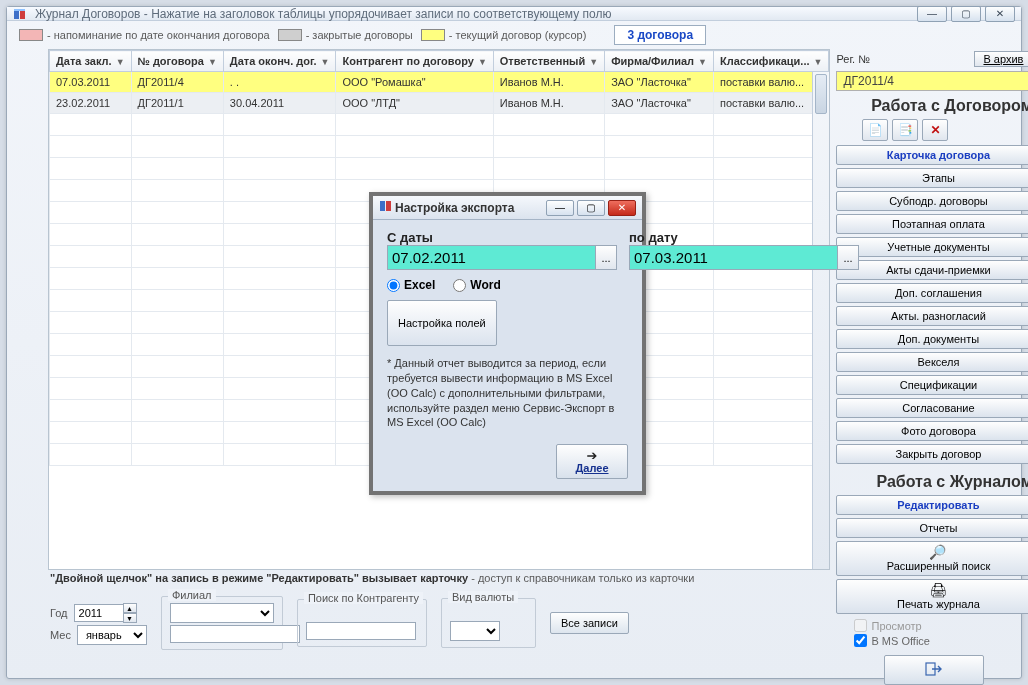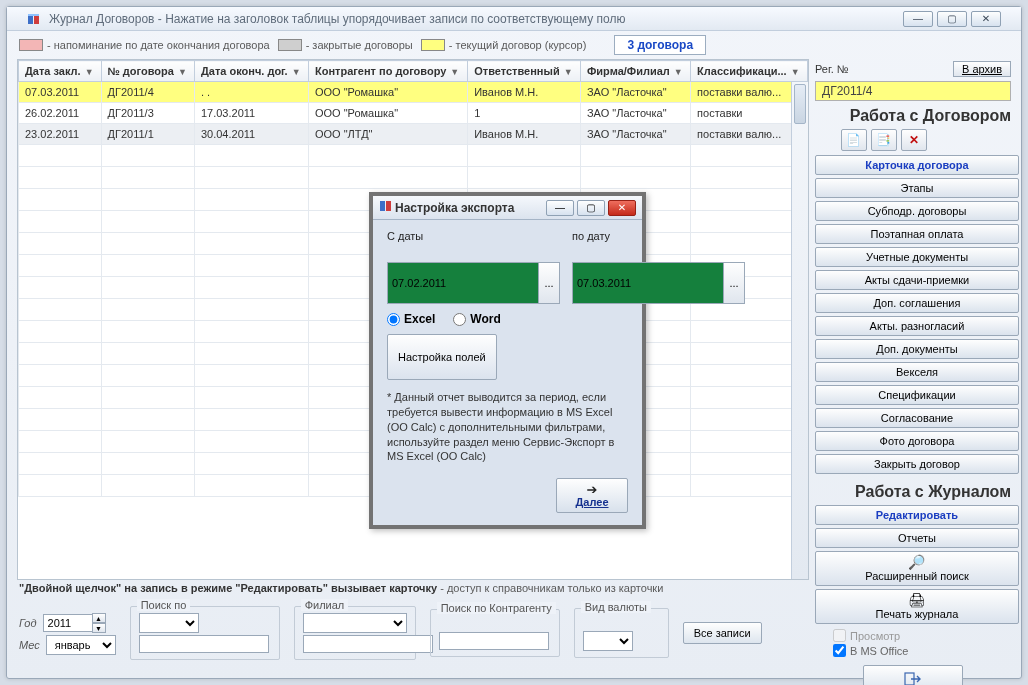--- a/index.html
+++ b/index.html
@@ -1,52 +1,52 @@
 <!DOCTYPE html>
 <html><head>
 <meta charset="utf-8">
 <style>
 * { box-sizing: border-box; margin: 0; padding: 0; font-family: Tahoma, Arial, sans-serif; }
 body { background: #d6dde7; width: 1028px; height: 685px; overflow: hidden; position: relative; }
 
 .window { position: absolute; left: 6px; top: 6px; width: 1016px; height: 673px; background: linear-gradient(#f2f5fa, #e8edf4); border: 1px solid #9aa8b8; border-radius: 3px; box-shadow: 0 0 4px rgba(0,0,0,.15); }
-.titlebar { height: 24px; background: linear-gradient(#f7faff, #e2e9f2); display: flex; align-items: center; padding: 0 20px; border-bottom: 1px solid #c2cedd; }
+.titlebar { height: 14px; background: linear-gradient(#f7faff, #e2e9f2); display: flex; align-items: center; padding: 0 6px; border-bottom: 1px solid #c2cedd; }
 .titlebar .icon { width: 16px; height: 16px; margin-right: 6px; display: inline-flex; align-items: center; justify-content: center; }
 .titlebar .title { font-size: 12px; color: #5f6c7b; flex: 1; }
 .win-btns { display: flex; gap: 4px; }
 .win-btn { width: 30px; height: 16px; background: linear-gradient(#fdfefe,#d7e2ef); border: 1px solid #8fa1b4; border-radius: 2px; font-size: 10px; line-height:14px; text-align:center; color:#3a4756; cursor:pointer; }
 
 .legend { display: flex; align-items: center; gap: 8px; padding: 4px 12px; font-size: 11px; color: #5a5a5a; }
 .legend .swatch { width: 24px; height: 12px; border: 1px solid #888; margin-right: 4px; }
 .legend-item { display: flex; align-items: flex-end; }
 .count-btn { margin-left: 20px; padding: 2px 12px; background: #fff; border: 1px solid #9cadc0; color: #1a49c6; font-size: 12px; font-weight: bold; cursor:pointer; }
 
 .main-area { display: flex; padding: 0 10px 10px 10px; height: calc(100% - 56px); gap: 6px; }
-.left-pane { flex: 1; display: flex; flex-direction: column; }
+.left-pane { flex: 1; display: flex; flex-direction: column; margin-left: 31px; }
 .right-pane { width: 196px; display: flex; flex-direction: column; }
 
 
 .grid-wrap { background: #fff; border: 1px solid #b8c4d0; flex: 1; overflow: hidden; position: relative; }
 table.grid { width: 100%; border-collapse: collapse; font-size: 11px; }
 table.grid th { background: linear-gradient(#fefefe,#ecf0f5); border: 1px solid #c2cedd; padding: 4px 6px; text-align: left; color: #333; white-space: nowrap; position: relative; }
 table.grid th .arrow { font-size: 9px; margin-left: 4px; color: #666; }
 table.grid td { border: 1px solid #e4e9ef; padding: 4px 6px; color: #333; }
 table.grid tr.highlight td { background: #ffff80; }
 table.grid tr.alt td { background: #eceff3; }
 table.grid tr.blank td { height: 22px; }
 
 .hint-row { font-size: 11px; color: #5a5a5a; padding: 2px 2px; }
 .hint-row b { color: #333; font-weight: bold; }
 
 
 .bottom-controls { display: flex; gap: 14px; align-items: center; margin-top: 6px; font-size: 11px; padding: 4px 2px; }
 .fieldset { border: 1px solid #c2cbd6; border-radius: 2px; padding: 4px 8px 6px; position: relative; }
 .fieldset .lbl { position: absolute; top: -8px; left: 6px; background: linear-gradient(#eef2f8,#eef2f8); padding: 0 4px; font-size: 11px; color: #555; }
 .control-row { display: flex; align-items: center; gap: 6px; margin-top:2px; }
-.control-row label { color: #555; font-style: italic; }
+.control-row label { color: #555; }
 input[type=text], select { border: 1px solid #9aa8b8; font-size: 11px; padding: 2px 4px; background: #fff; }
 select { height: 20px; }
 .spin { display:inline-flex; align-items:center; }
 .spin input { width:50px; text-align:left; }
 .spin-btns { display:flex; flex-direction:column; margin-left:-1px; }
 .spin-btns button { width:14px; height:10px; font-size:7px; line-height:7px; border:1px solid #9aa8b8; background:linear-gradient(#fefefe,#e0e6ee); padding:0; }
 
 .std-btn { background: linear-gradient(#fefefe,#dde5ee); border: 1px solid #9aa8b8; border-radius:2px; padding: 4px 10px; font-size: 11px; cursor:pointer; }
 
 
@@ -71,23 +71,23 @@
 
 
 .dialog { position:absolute; left:369px; top:192px; width:277px; background:#dbe3ee; border:4px solid #737373; box-shadow:2px 2px 6px rgba(0,0,0,.25); }
 .dialog .dlg-title { height:24px; background:linear-gradient(#f5f8fc,#dbe3ee); display:flex; align-items:center; padding:0 6px; border-bottom:1px solid #a5b4c6; }
 .dialog .dlg-title .title { font-size:12px; font-weight:bold; color:#333; flex:1; }
 .dialog .dlg-title .dlg-close { background:linear-gradient(#ef6e5e,#c42a1a); border:1px solid #982015; color:#fff; width:28px; height:16px; font-size:10px; line-height:14px; text-align:center; cursor:pointer; border-radius:2px; }
 .dialog .dlg-title .dlg-btn { width:28px; height:16px; background:linear-gradient(#fdfefe,#d7e2ef); border:1px solid #8fa1b4; border-radius:2px; font-size:10px; line-height:14px; text-align:center; cursor:pointer; margin-right:3px; }
 .dialog .body { padding:10px 14px 12px; font-size:11px; }
 .dialog .body .row { display:flex; gap:12px; margin-bottom:8px; }
 .dialog .body .col { flex:1; }
-.dialog .body .col .lab { font-weight:normal; font-size:11px; margin-bottom:20px; color:#222; }
+.dialog .body .col .lab { font-weight:bold; font-size:13px; margin-bottom:0; color:#222; }
 .date-wrap { display:flex; }
-.date-wrap input { flex:1; border:1px solid #9aa8b8; padding:14px 4px; font-size:11px; background:#15803d; }
+.date-wrap input { flex:1; border:1px solid #9aa8b8; padding:3px 4px; font-size:15px; background:#5eead4; }
 .date-wrap button { width:22px; border:1px solid #9aa8b8; margin-left:-1px; background:linear-gradient(#fefefe,#e0e6ee); cursor:pointer; font-size:11px; }
 
 .radio-row { display:flex; gap:18px; margin:8px 0; font-size:12px; font-weight:bold; }
 .radio-row label { display:flex; align-items:center; gap:4px; }
 
 .fields-btn { padding:16px 10px; background:linear-gradient(#fefefe,#dbe3ee); border:1px solid #9aa8b8; border-radius:2px; cursor:pointer; font-size:11px; }
 
 .note { margin-top:10px; color:#333; font-size:11px; line-height:1.35; }
 
 .next-wrap { margin-top:14px; display:flex; justify-content:flex-end; }
@@ -154,29 +154,20 @@
           </thead>
           <tbody id="grid-body">
               <tr class="highlight">
                 <td>07.03.2011</td>
                 <td>ДГ2011/4</td>
                 <td>. .</td>
                 <td>ООО "Ромашка"</td>
                 <td>Иванов М.Н.</td>
                 <td>ЗАО "Ласточка"</td>
                 <td>поставки валю...</td>
-              </tr>
-              <tr>
-                <td>26.02.2011</td>
-                <td>ДГ2011/3</td>
-                <td>17.03.2011</td>
-                <td>ООО "Ромашка"</td>
-                <td>1</td>
-                <td>ЗАО "Ласточка"</td>
-                <td>поставки</td>
               </tr>
               <tr class="alt">
                 <td>23.02.2011</td>
                 <td>ДГ2011/1</td>
                 <td>30.04.2011</td>
                 <td>ООО "ЛТД"</td>
                 <td>Иванов М.Н.</td>
                 <td>ЗАО "Ласточка"</td>
                 <td>поставки валю...</td>
               </tr>
@@ -346,29 +337,20 @@
                   <button>▼</button>
                 </span>
             </span>
           </div>
           <div class="control-row">
             <label>Мес</label>
             <select style="width:70px"><option>январь</option></select>
           </div>
         </div>
 
-        <div class="fieldset" style="width:150px">
-          <span class="lbl">Поиск по</span>
-          <div class="control-row">
-              <select style="width:60px"></select>
-            </div>
-          <div class="control-row">
-              <input type="text" style="width: 130px;">
-            </div>
-        </div>
 
         <div class="fieldset" style="width:122px">
           <span class="lbl">Филиал</span>
           <div class="control-row">
               <select style="width:130px"></select>
             </div>
           <div class="control-row">
               <input type="text" style="width: 130px;">
             </div>
         </div>

